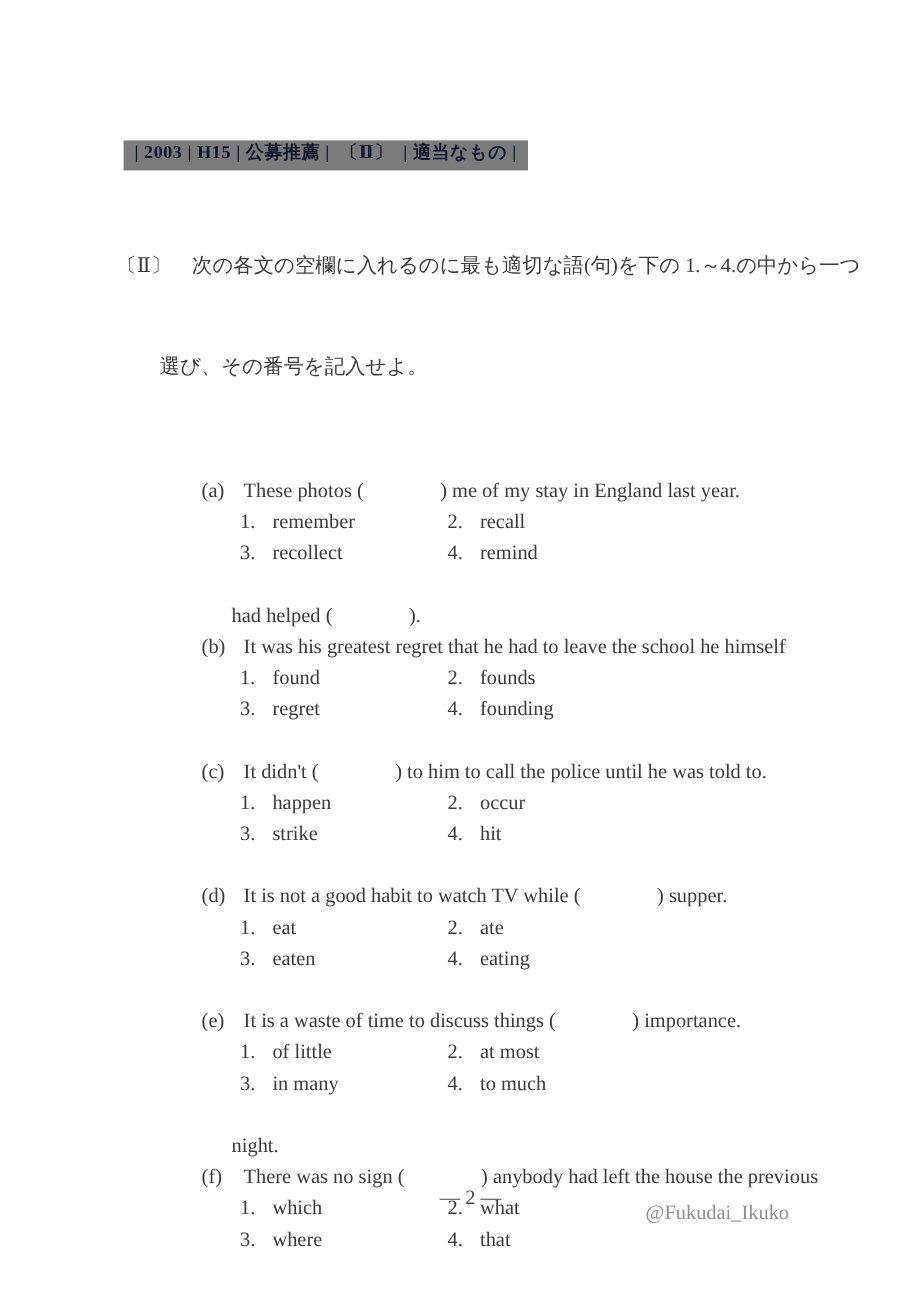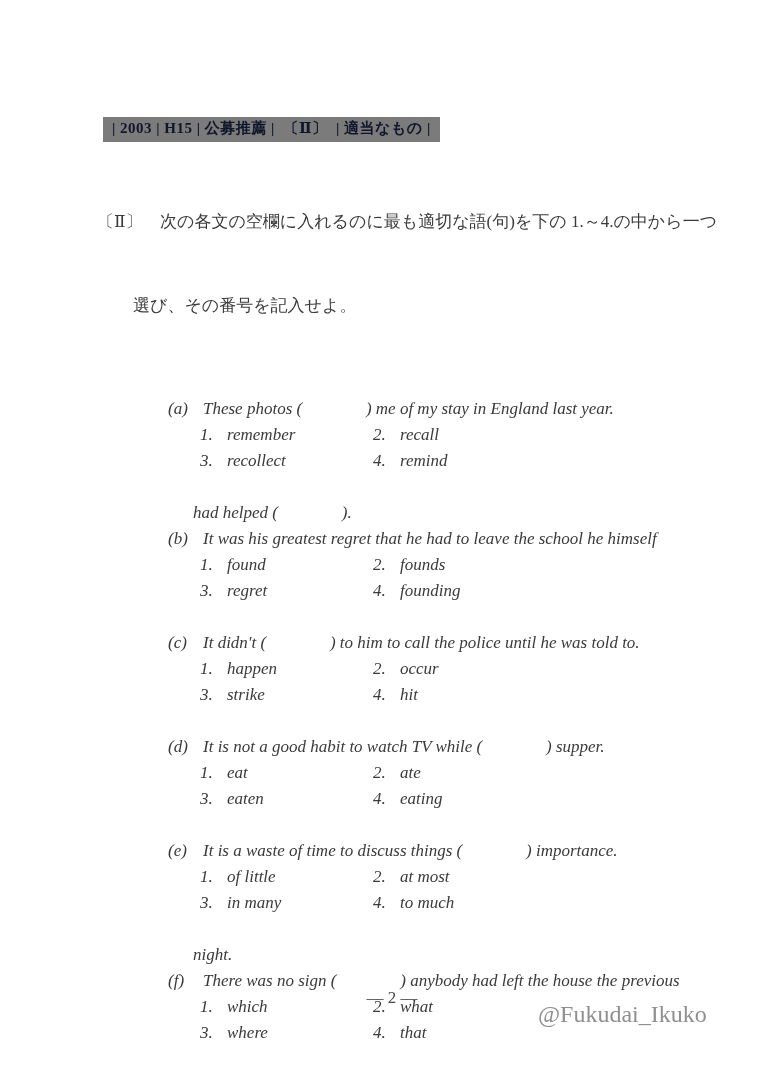--- a/index.html
+++ b/index.html
@@ -30,21 +30,21 @@
   
   .instructions {
     margin: 10px 0 0 97px;
     font-size: 17px;
     line-height: 28px;
     white-space: pre-wrap;
   }
   .inst-label { display: inline-block; width: 63px; }
   .inst-line2 { margin-left: 36px; }
   
-  .questions { margin-top: 20px; margin-left: 168px; font-style: italic; }
+  .questions { margin-top: 20px; margin-left: 168px; }
   .question { margin-bottom: 26px; }
   .q-line {
     font-size: 17px;
     line-height: 26px;
     white-space: pre-wrap;
   }
   .q-line.cont { padding-left: 25px; }
   .q-label { display: inline-block; width: 35px; white-space: pre; }
   .options {
     margin-left: 32px;
@@ -64,21 +64,21 @@
     top: 988px;
     transform: translateX(-50%);
     font-size: 17px;
     color: #4a4a4a;
     white-space: pre;
   }
   .watermark {
     position: absolute;
     left: 538px;
     top: 1001px;
-    font-size: 24px;
+    font-size: 17px;
     color: #8f8f8f;
     white-space: pre;
   }
 </style>
 </head>
 <body>
 
 <div class="page">
 
   <div class="badge">| 2003 | H15 | 公募推薦 |  〔Ⅱ〕  | 適当なもの |</div>

